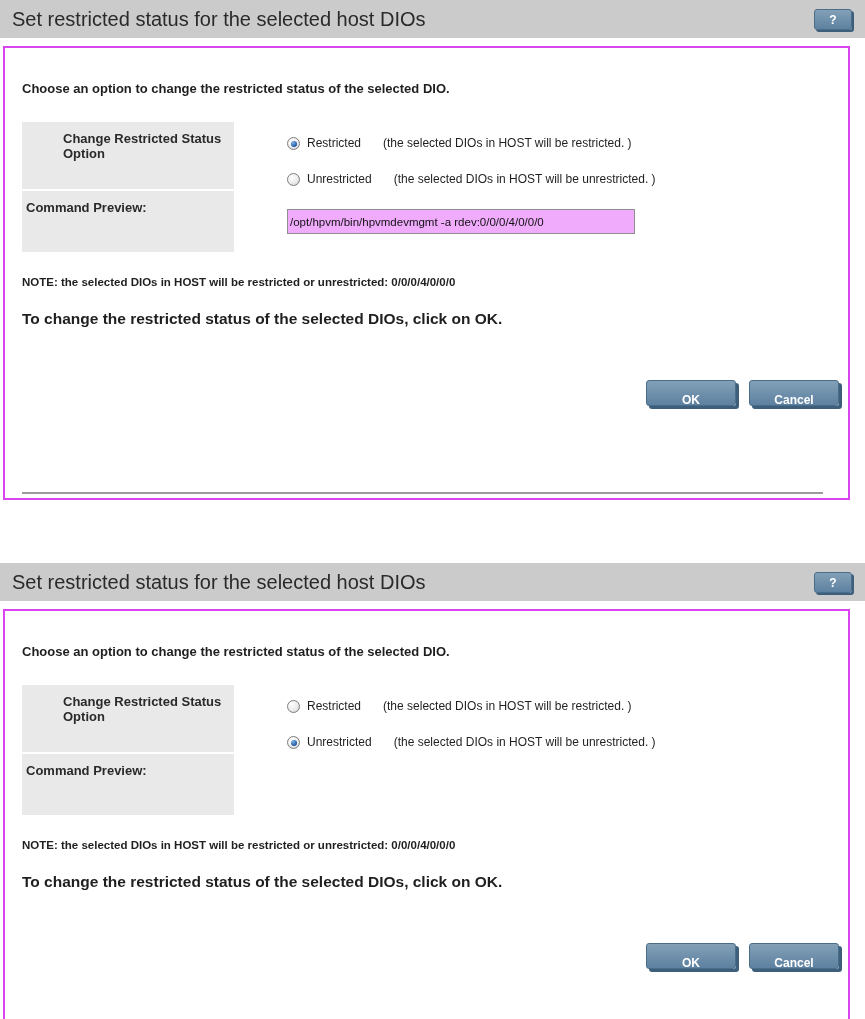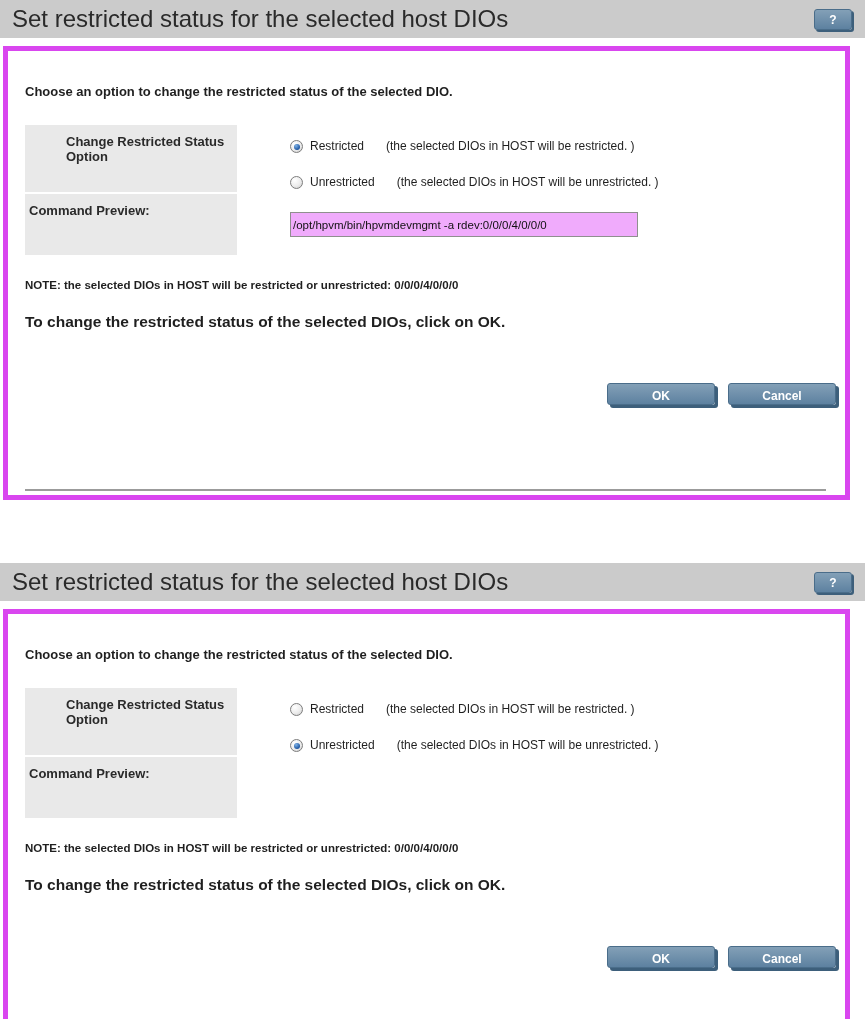--- a/index.html
+++ b/index.html
@@ -13,42 +13,42 @@
   }
   .titlebar {
     height: 38px;
     background: #cbcbcb;
     display: flex;
     align-items: center;
     padding: 0 13px 0 12px;
   }
   .titlebar .title {
     flex: 1;
-    font-size: 24px;
+    font-size: 20px;
     color: #2a2a2a;
     white-space: nowrap;
   }
   .help-btn {
     width: 38px; height: 21px;
     background: linear-gradient(#83a0b7, #5d81a0);
     border: 1px solid #4a6d8a;
     border-radius: 3px;
     box-shadow: 2px 2px 0 #3d5f7b;
     color: #ffffff;
     font-size: 12px;
     font-weight: bold;
     text-align: center;
     line-height: 19px;
     cursor: pointer;
   }
   .panel {
     margin: 8px 0 0 3px;
     width: 847px;
     height: 454px;
-    border: 5px solid #d946ef;
+    border: 2px solid #d946ef;
     background: #ffffff;
     padding: 34px 0 0 17px;
     position: relative;
   }
   .intro {
     font-size: 13px;
     font-weight: bold;
     line-height: 14px;
   }
   .form-grid {
@@ -125,32 +125,32 @@
     line-height: 18px;
   }
   .button-row {
     margin-top: 52px;
     display: flex;
     justify-content: flex-end;
     gap: 13px;
     padding-right: 9px;
   }
   .action-btn {
-    width: 108px; height: 22px;
+    width: 90px; height: 22px;
     background: linear-gradient(#83a0b7, #5d81a0);
     border: 1px solid #4a6d8a;
     border-radius: 3px;
     box-shadow: 3px 3px 0 #3d5f7b;
     color: #ffffff;
     font-family: "Liberation Sans", sans-serif;
     font-size: 12px;
     font-weight: bold;
     text-align: center;
     cursor: pointer;
-    padding: 5px;
+    padding: 12px;
   }
   .bottom-rule {
     position: absolute;
     bottom: 4px;
     left: 17px;
     width: 801px;
     height: 0;
     border: none;
     border-top: 2px solid #9b9b9b;
     margin: 0;

